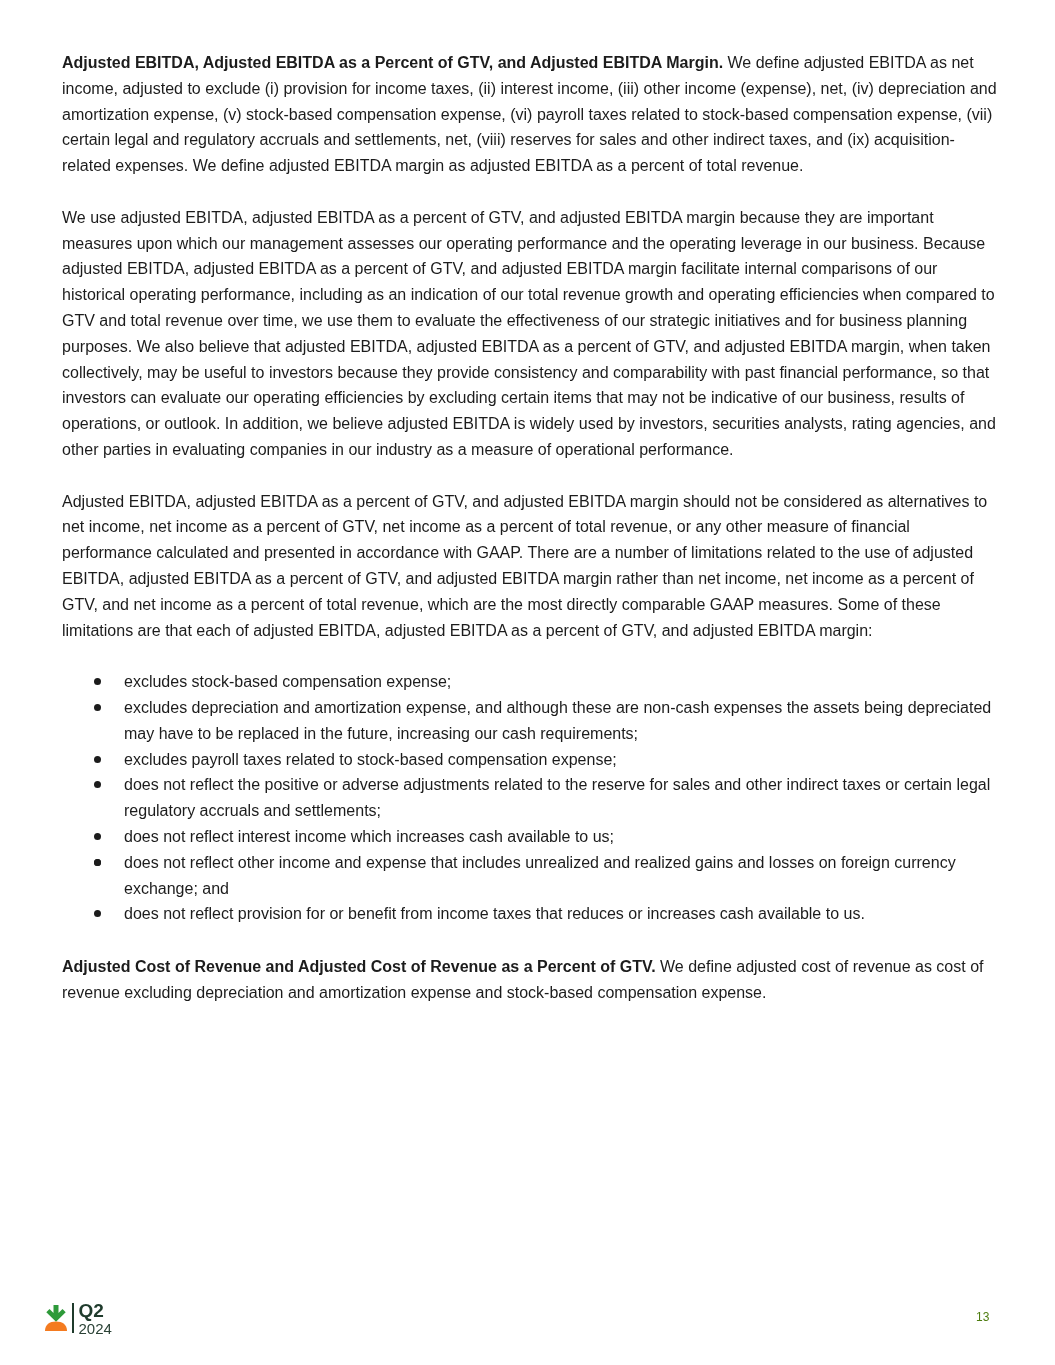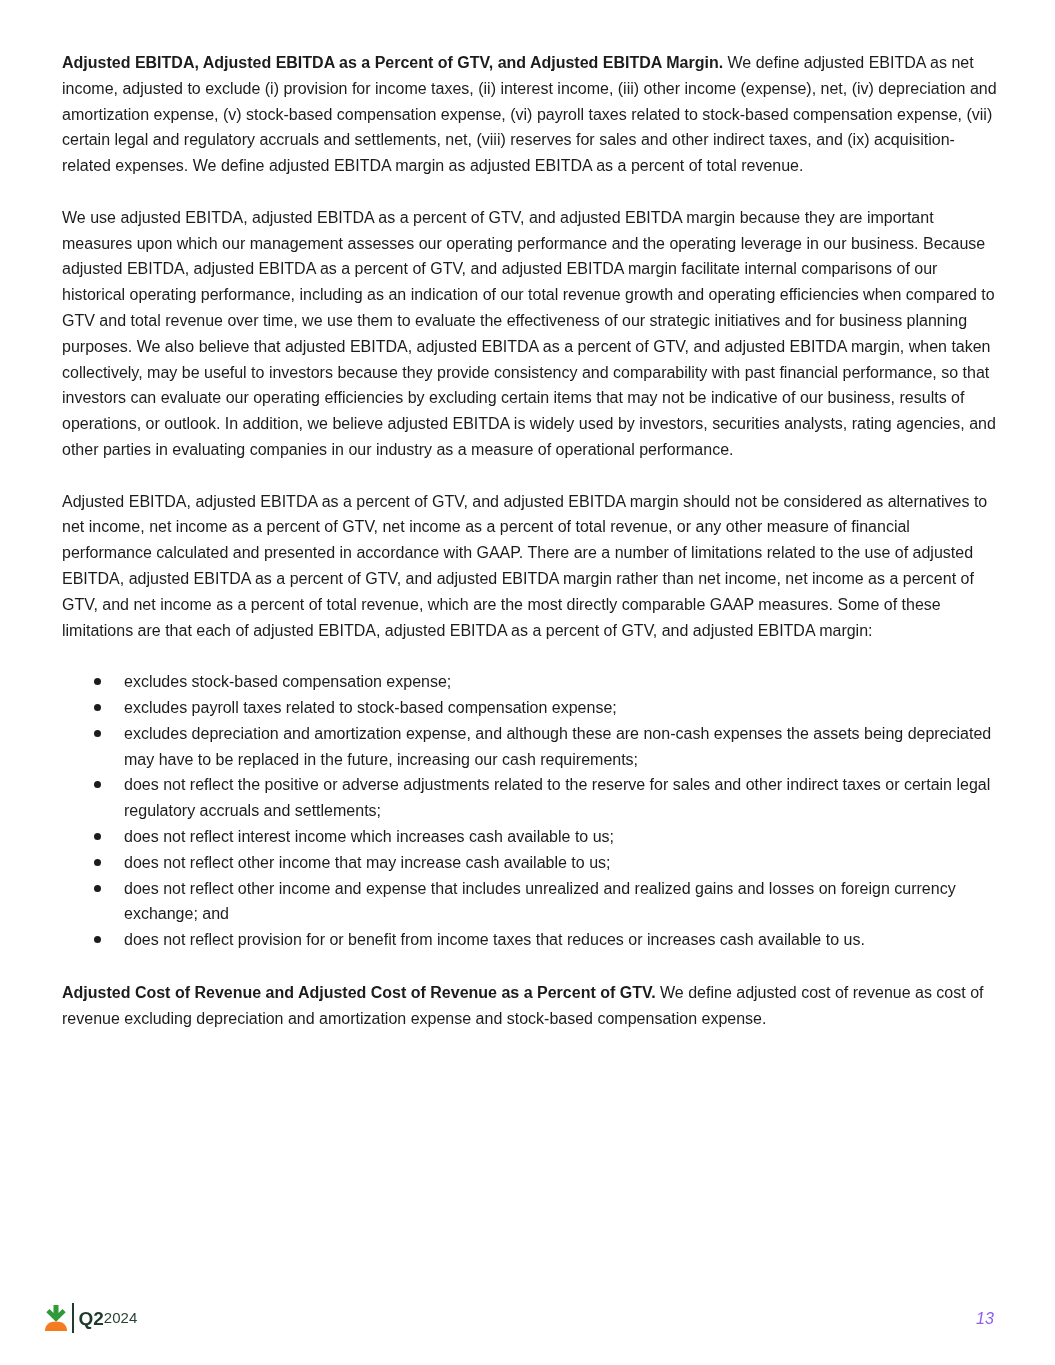--- a/index.html
+++ b/index.html
@@ -25,45 +25,45 @@
       border-radius: 50%; background: #1c1c1c;
     }
     .footer-logo {
       position: absolute; left: 44px; top: 1302px; height: 32px;
       display: flex; align-items: center;
     }
     .footer-logo svg { display: block; }
     .logo-divider {
       width: 1.5px; height: 30px; background: #1f3b2c; margin: 0 5px 0 4px;
     }
-    .logo-text { display: flex; flex-direction: row; line-height: 1; }
+    .logo-text { display: flex; flex-direction: column; line-height: 1; }
     .logo-q { font-size: 19px; font-weight: bold; color: #1f3b2c; }
     .logo-year { font-size: 15px; color: #2b4236; margin-top: 1px; }
     .page-number {
       position: absolute; left: 976px; top: 1310px;
-      font-size: 16px; color: #8b5cf6; font-style: italic;
+      font-size: 12px; color: #4d7c0f;
     }
   </style>
 </head>
 <body>
 
 <div class="content">
   <p class="para"><b>Adjusted EBITDA, Adjusted EBITDA as a Percent of GTV, and Adjusted EBITDA Margin.</b><span> We define adjusted EBITDA as net income, adjusted to exclude (i) provision for income taxes, (ii) interest income, (iii) other income (expense), net, (iv) depreciation and amortization expense, (v) stock-based compensation expense, (vi) payroll taxes related to stock-based compensation expense, (vii) certain legal and regulatory accruals and settlements, net, (viii) reserves for sales and other indirect taxes, and (ix) acquisition-related expenses. We define adjusted EBITDA margin as adjusted EBITDA as a percent of total revenue.</span></p>
 
   <p class="para">We use adjusted EBITDA, adjusted EBITDA as a percent of GTV, and adjusted EBITDA margin because they are important measures upon which our management assesses our operating performance and the operating leverage in our business. Because adjusted EBITDA, adjusted EBITDA as a percent of GTV, and adjusted EBITDA margin facilitate internal comparisons of our historical operating performance, including as an indication of our total revenue growth and operating efficiencies when compared to GTV and total revenue over time, we use them to evaluate the effectiveness of our strategic initiatives and for business planning purposes. We also believe that adjusted EBITDA, adjusted EBITDA as a percent of GTV, and adjusted EBITDA margin, when taken collectively, may be useful to investors because they provide consistency and comparability with past financial performance, so that investors can evaluate our operating efficiencies by excluding certain items that may not be indicative of our business, results of operations, or outlook. In addition, we believe adjusted EBITDA is widely used by investors, securities analysts, rating agencies, and other parties in evaluating companies in our industry as a measure of operational performance.</p>
 
   <p class="para">Adjusted EBITDA, adjusted EBITDA as a percent of GTV, and adjusted EBITDA margin should not be considered as alternatives to net income, net income as a percent of GTV, net income as a percent of total revenue, or any other measure of financial performance calculated and presented in accordance with GAAP. There are a number of limitations related to the use of adjusted EBITDA, adjusted EBITDA as a percent of GTV, and adjusted EBITDA margin rather than net income, net income as a percent of GTV, and net income as a percent of total revenue, which are the most directly comparable GAAP measures. Some of these limitations are that each of adjusted EBITDA, adjusted EBITDA as a percent of GTV, and adjusted EBITDA margin:</p>
 
   <ul class="bullets">
     <li><span class="dot"></span><span>excludes stock-based compensation expense;</span></li>
+    <li><span class="dot"></span><span>excludes depreciation and amortization expense, and although these are non-cash expenses the assets being depreciated may have to be replaced in the future, increasing our cash requirements;</span></li>
     <li><span class="dot"></span><span>excludes payroll taxes related to stock-based compensation expense;</span></li>
-    <li><span class="dot"></span><span>excludes depreciation and amortization expense, and although these are non-cash expenses the assets being depreciated may have to be replaced in the future, increasing our cash requirements;</span></li>
     <li><span class="dot"></span><span>does not reflect the positive or adverse adjustments related to the reserve for sales and other indirect taxes or certain legal regulatory accruals and settlements;</span></li>
     <li><span class="dot"></span><span>does not reflect interest income which increases cash available to us;</span></li>
-    <li><span class="dot"></span><span>does not reflect other income that may increase cash available to us;</span></li>
+    <li><span class="dot"></span></li>
     <li><span class="dot"></span><span>does not reflect other income and expense that includes unrealized and realized gains and losses on foreign currency exchange; and</span></li>
     <li><span class="dot"></span><span>does not reflect provision for or benefit from income taxes that reduces or increases cash available to us.</span></li>
   </ul>
 
   <p class="para"><b>Adjusted Cost of Revenue and Adjusted Cost of Revenue as a Percent of GTV.</b><span> We define adjusted cost of revenue as cost of revenue excluding depreciation and amortization expense and stock-based compensation expense.</span></p>
 </div>
 
 <div class="footer-logo">
   <span>
     <svg width="24" height="28" viewBox="0 0 24 28">

